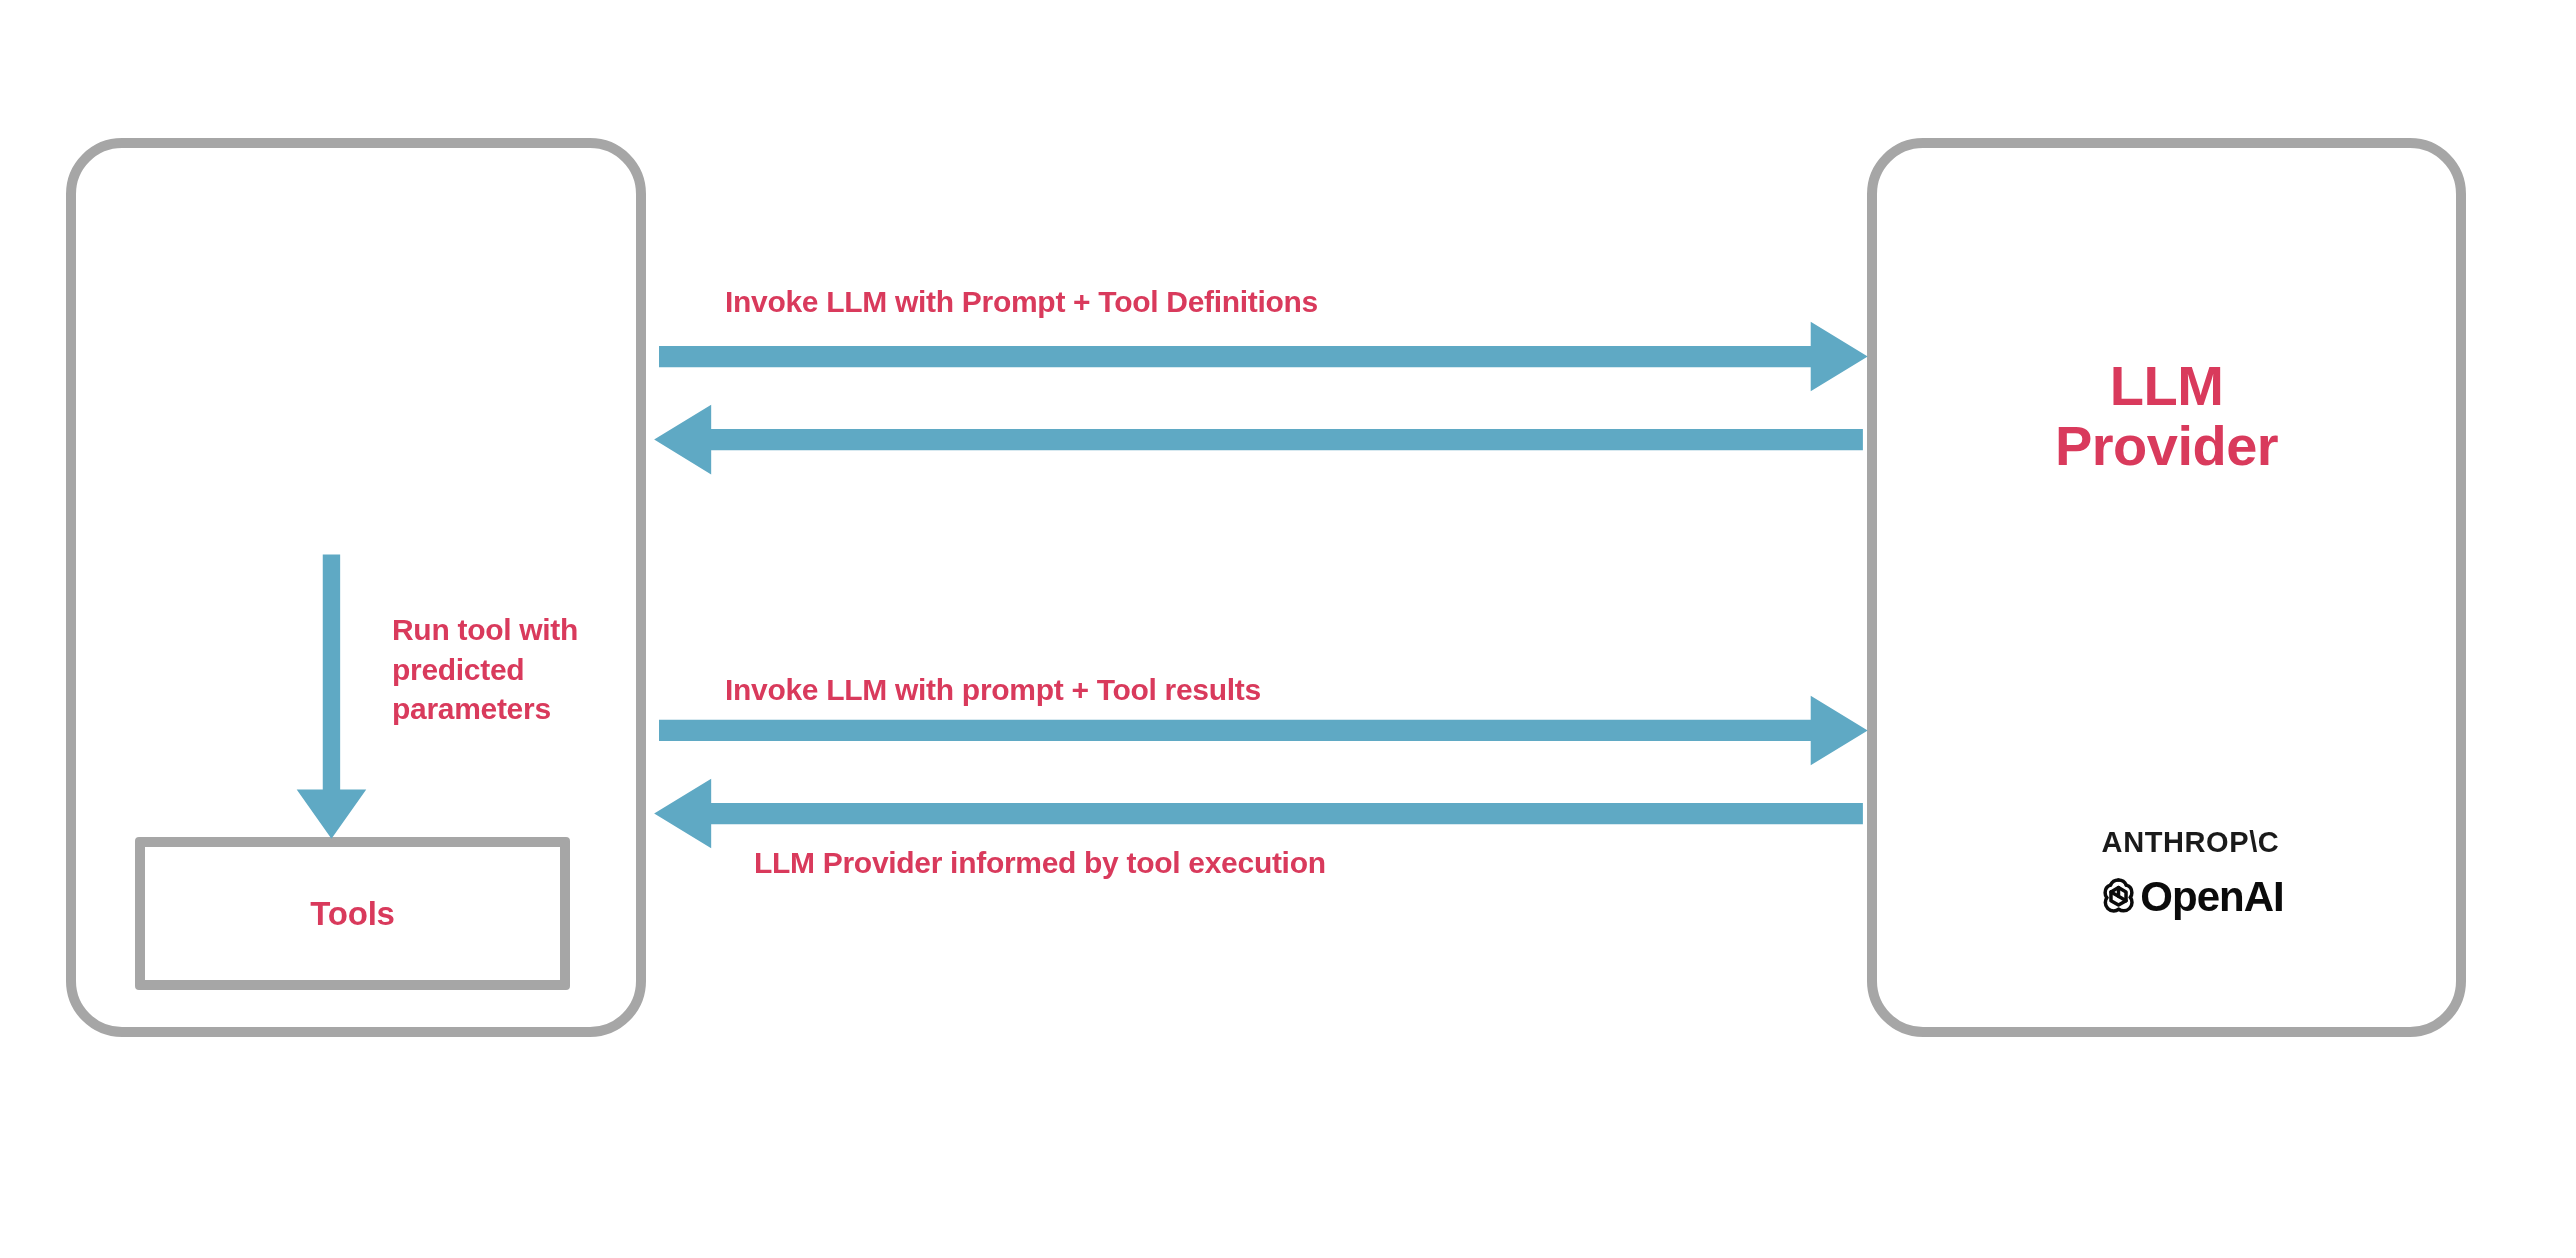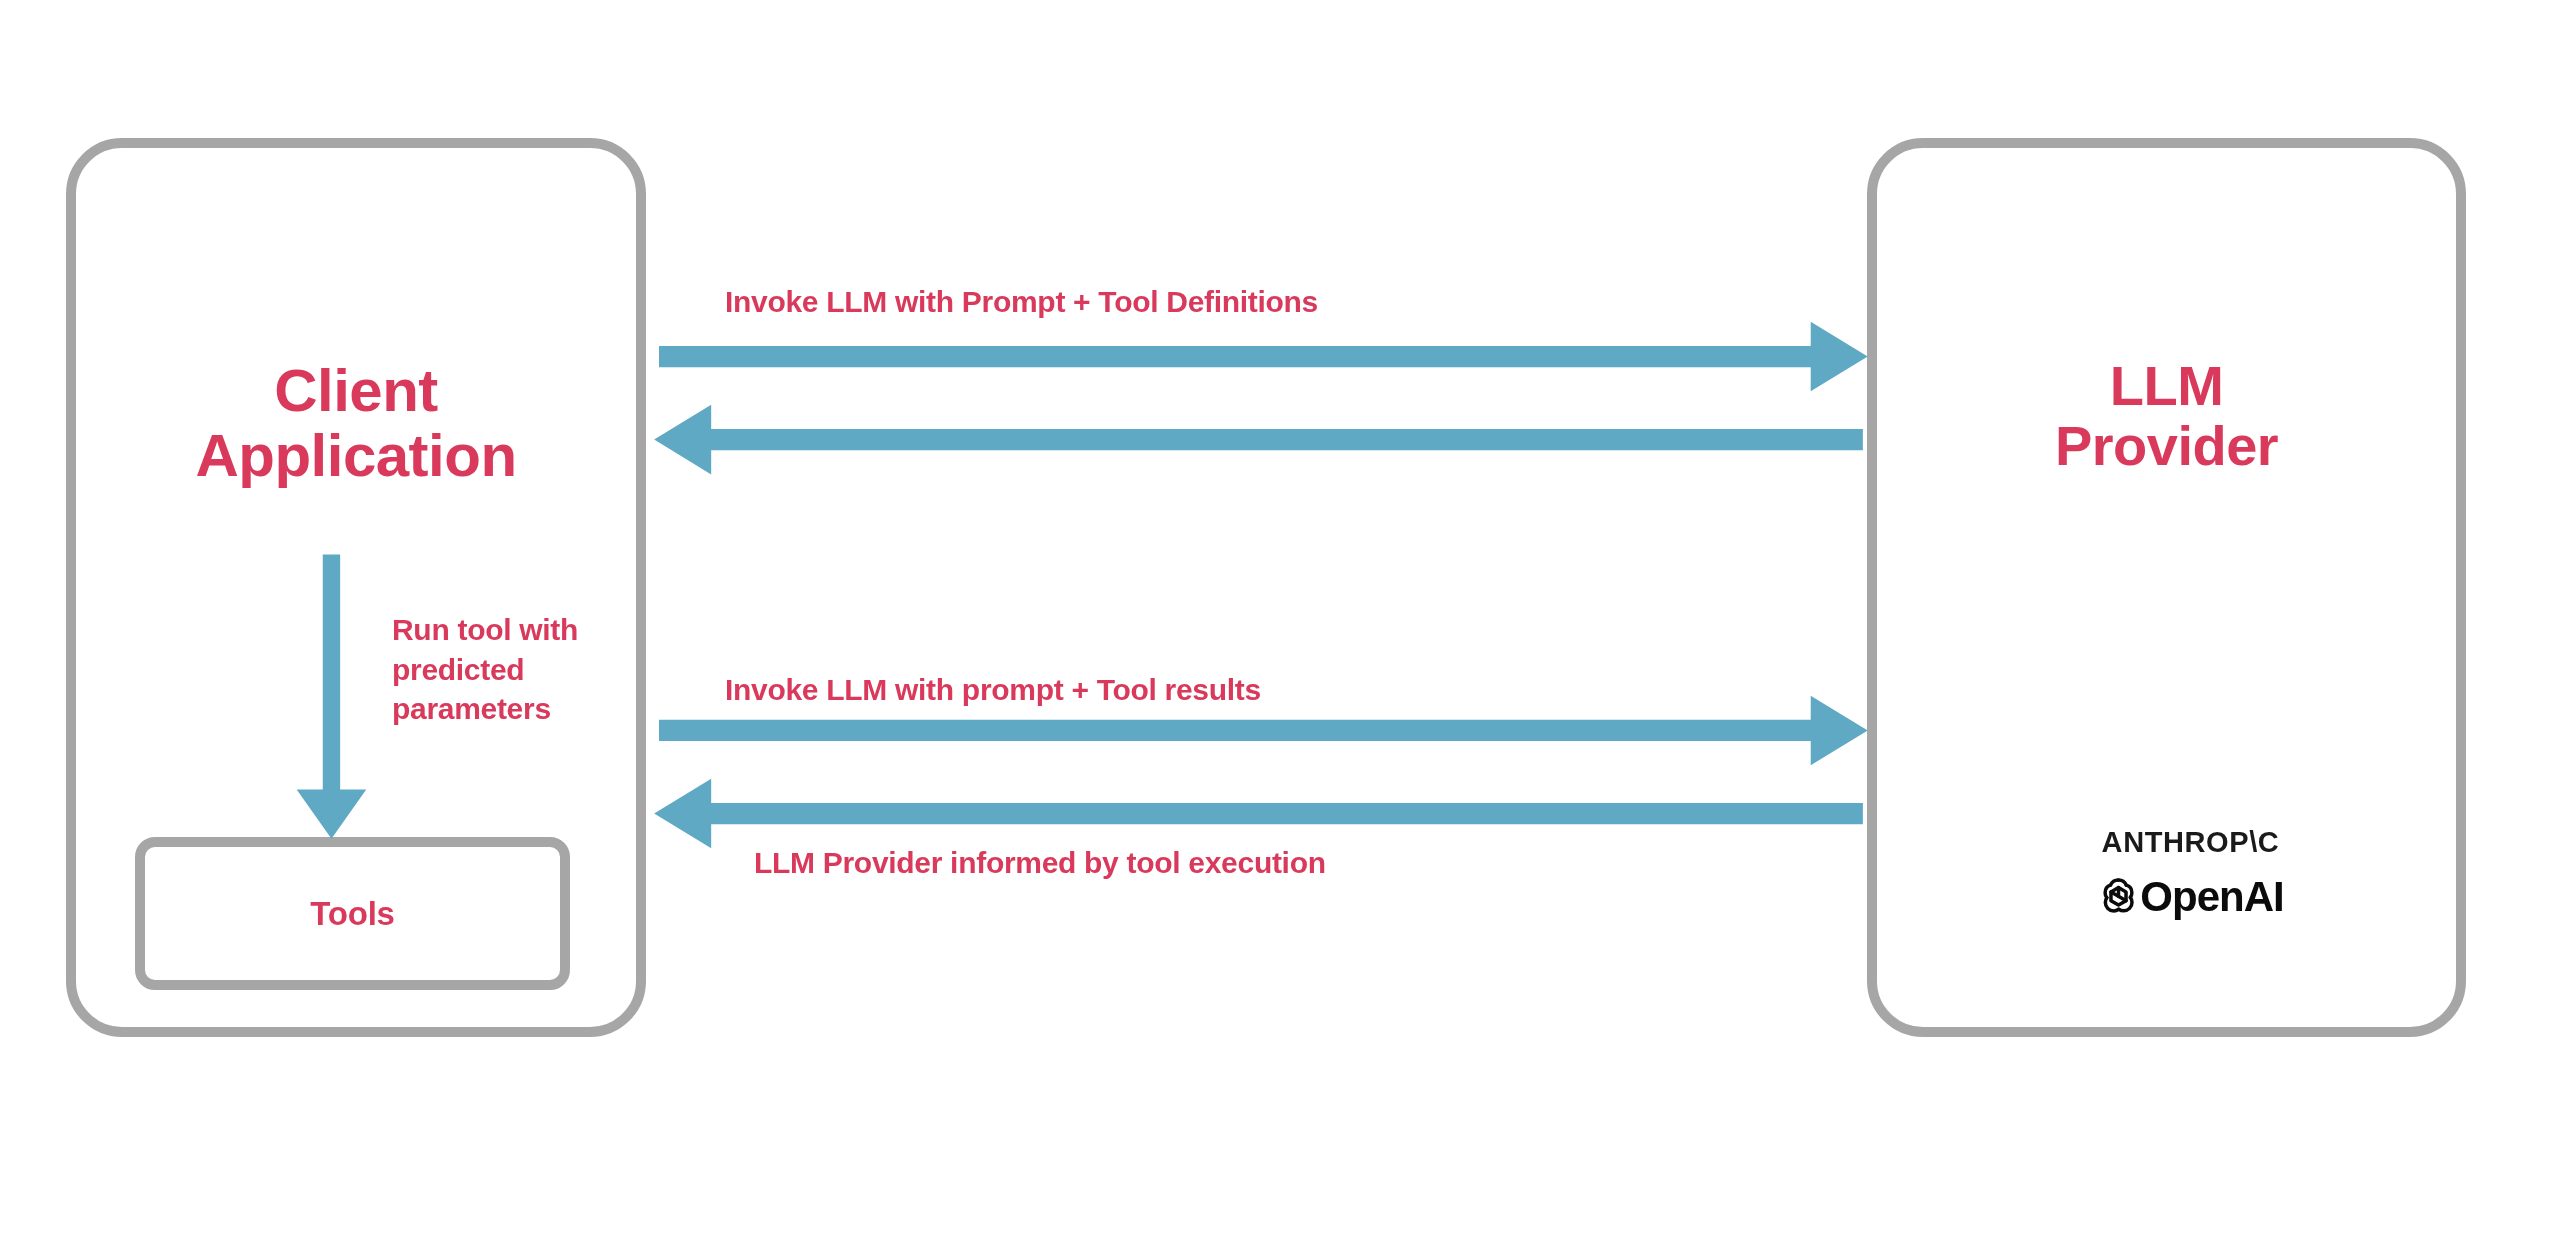--- a/index.html
+++ b/index.html
@@ -37,21 +37,21 @@
     height: 899px;
   }
   #tools-box {
     position: absolute;
     box-sizing: border-box;
     left: 135px;
     top: 837px;
     width: 435px;
     height: 153px;
     border: 10.6px solid #a6a6a6;
-    border-radius: 20px;
+    border-radius: 4px;
     background: #ffffff;
     display: flex;
     align-items: center;
     justify-content: center;
   }
 
   
   .node-title {
     position: absolute;
     color: #d93a5c;
@@ -149,22 +149,20 @@
     letter-spacing: -1px;
   }
 </style>
 </head>
 <body>
 
 <div id="canvas">
 
   <div class="node-box" id="client-box"></div>
 
-  <div class="node-title" id="client-title">Client
-Application</div>
 
   <div id="tools-box">
     <span id="tools-label">Tools</span>
   </div>
 
   <div id="label-run-tool">Run tool with
 predicted
 parameters</div>
 
   <div class="node-box" id="llm-box"></div>

